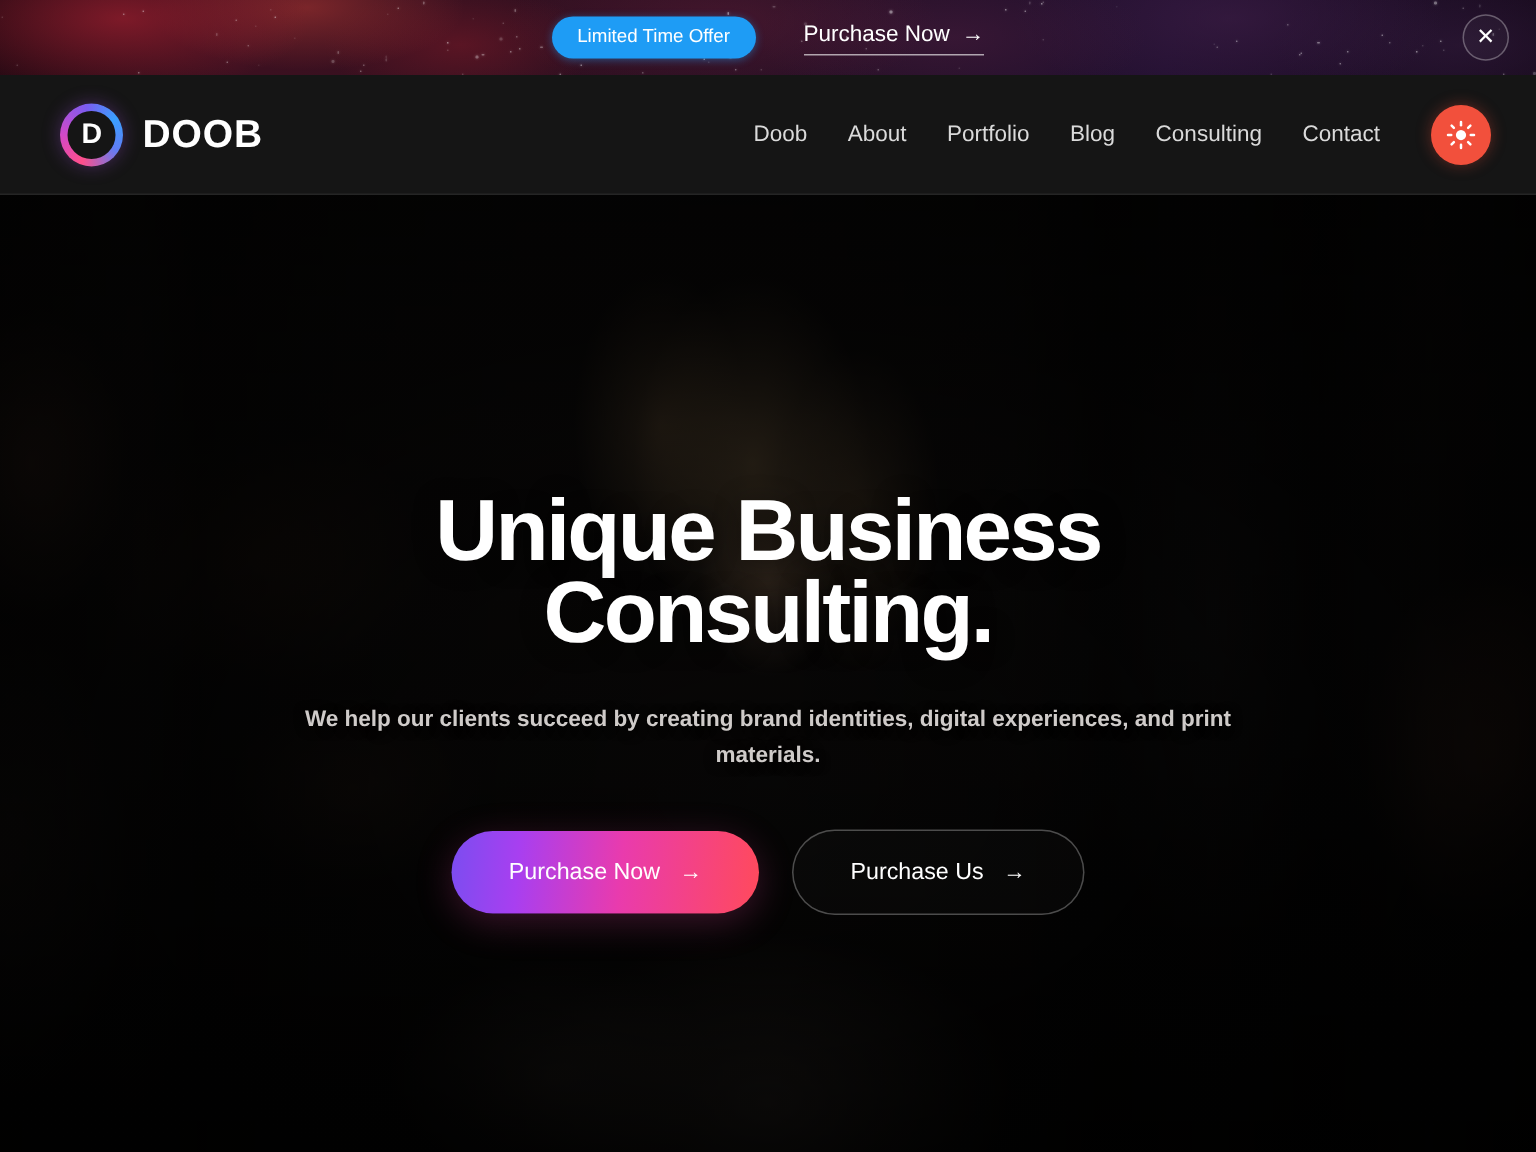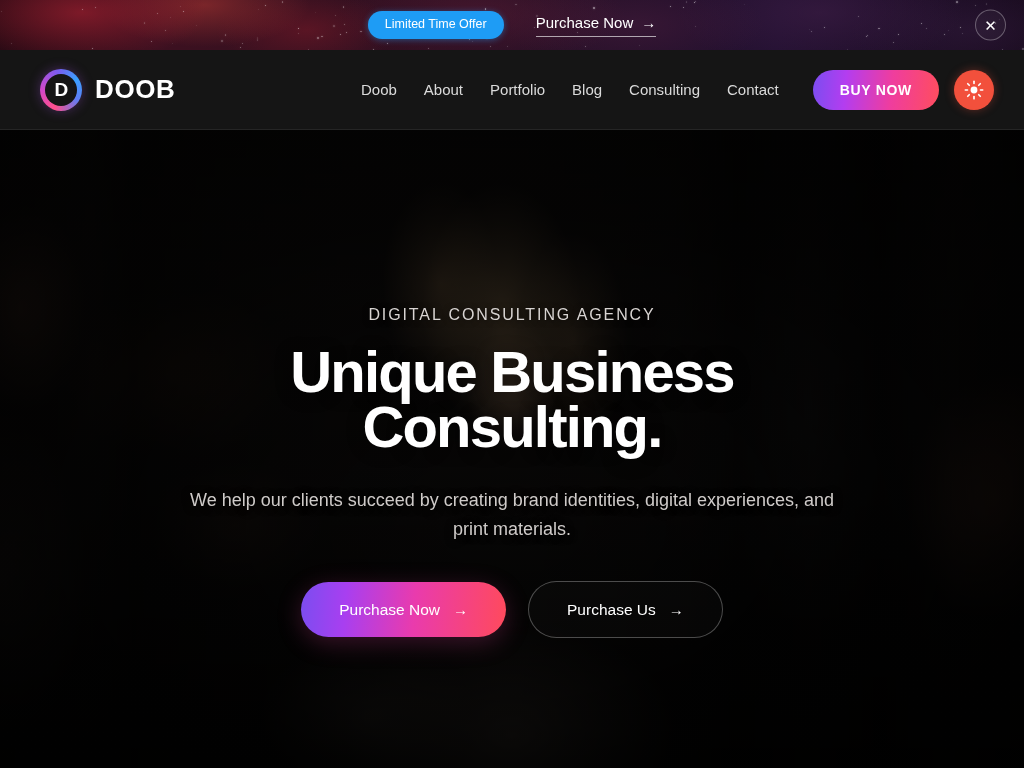--- a/index.html
+++ b/index.html
@@ -223,23 +223,23 @@
     font-size:58px;
     line-height:.95;
     font-weight:700;
     letter-spacing:-1.8px;
     max-width:820px;
     text-shadow:0 2px 18px rgba(0,0,0,.45);
   }
   .hero-sub{
     margin-top:32px;
     color:#cfcbc9;
-    font-size:18px;
+    font-size:15px;
     line-height:1.62;
-    font-weight:400;
+    font-weight:700;
     max-width:660px;
     text-shadow:0 1px 8px rgba(0,0,0,.65);
   }
   .hero-buttons{
     margin-top:36px;
     display:flex; align-items:center; gap:22px;
   }
   .btn-primary{
     background:linear-gradient(95deg,#7b4df0 0%,#a83ff0 22%,#e93bad 55%,#ff4a5c 100%);
     color:#fff;
@@ -391,21 +391,20 @@
     <nav class="nav">
       <a class="nav-link">Doob</a>
       <a class="nav-link">About</a>
       <a class="nav-link">Portfolio</a>
       <a class="nav-link">Blog</a>
       <a class="nav-link">Consulting</a>
       <a class="nav-link">Contact</a>
     </nav>
 
     <div class="header-actions">
-      <button class="buy-btn">BUY NOW</button>
 
       <button class="theme-toggle">
         <svg width="20" height="20" viewBox="0 0 24 24">
           <circle cx="12" cy="12" r="4.1" fill="#ffffff"></circle>
           <g stroke="#ffffff" stroke-width="2" stroke-linecap="round">
             <line x1="12" y1="1.6" x2="12" y2="4.2"></line>
             <line x1="12" y1="19.8" x2="12" y2="22.4"></line>
             <line x1="1.6" y1="12" x2="4.2" y2="12"></line>
             <line x1="19.8" y1="12" x2="22.4" y2="12"></line>
             <line x1="4.5" y1="4.5" x2="6.3" y2="6.3"></line>
@@ -418,21 +417,20 @@
     </div>
   </header>
 
   <section class="hero">
     <div class="hero-photo"></div>
     <div class="hero-vertical-bands"></div>
     <div class="hero-scrim"></div>
 
     <div class="hero-content">
 
-      <div class="eyebrow">DIGITAL CONSULTING AGENCY</div>
 
       <h1 class="hero-title">
         <span>Unique Business</span><br>
         <span>Consulting.</span>
       </h1>
 
       <p class="hero-sub">
         <span>We help our clients succeed by creating brand identities, digital</span>
         <span>experiences, and print materials.</span>
       </p>

